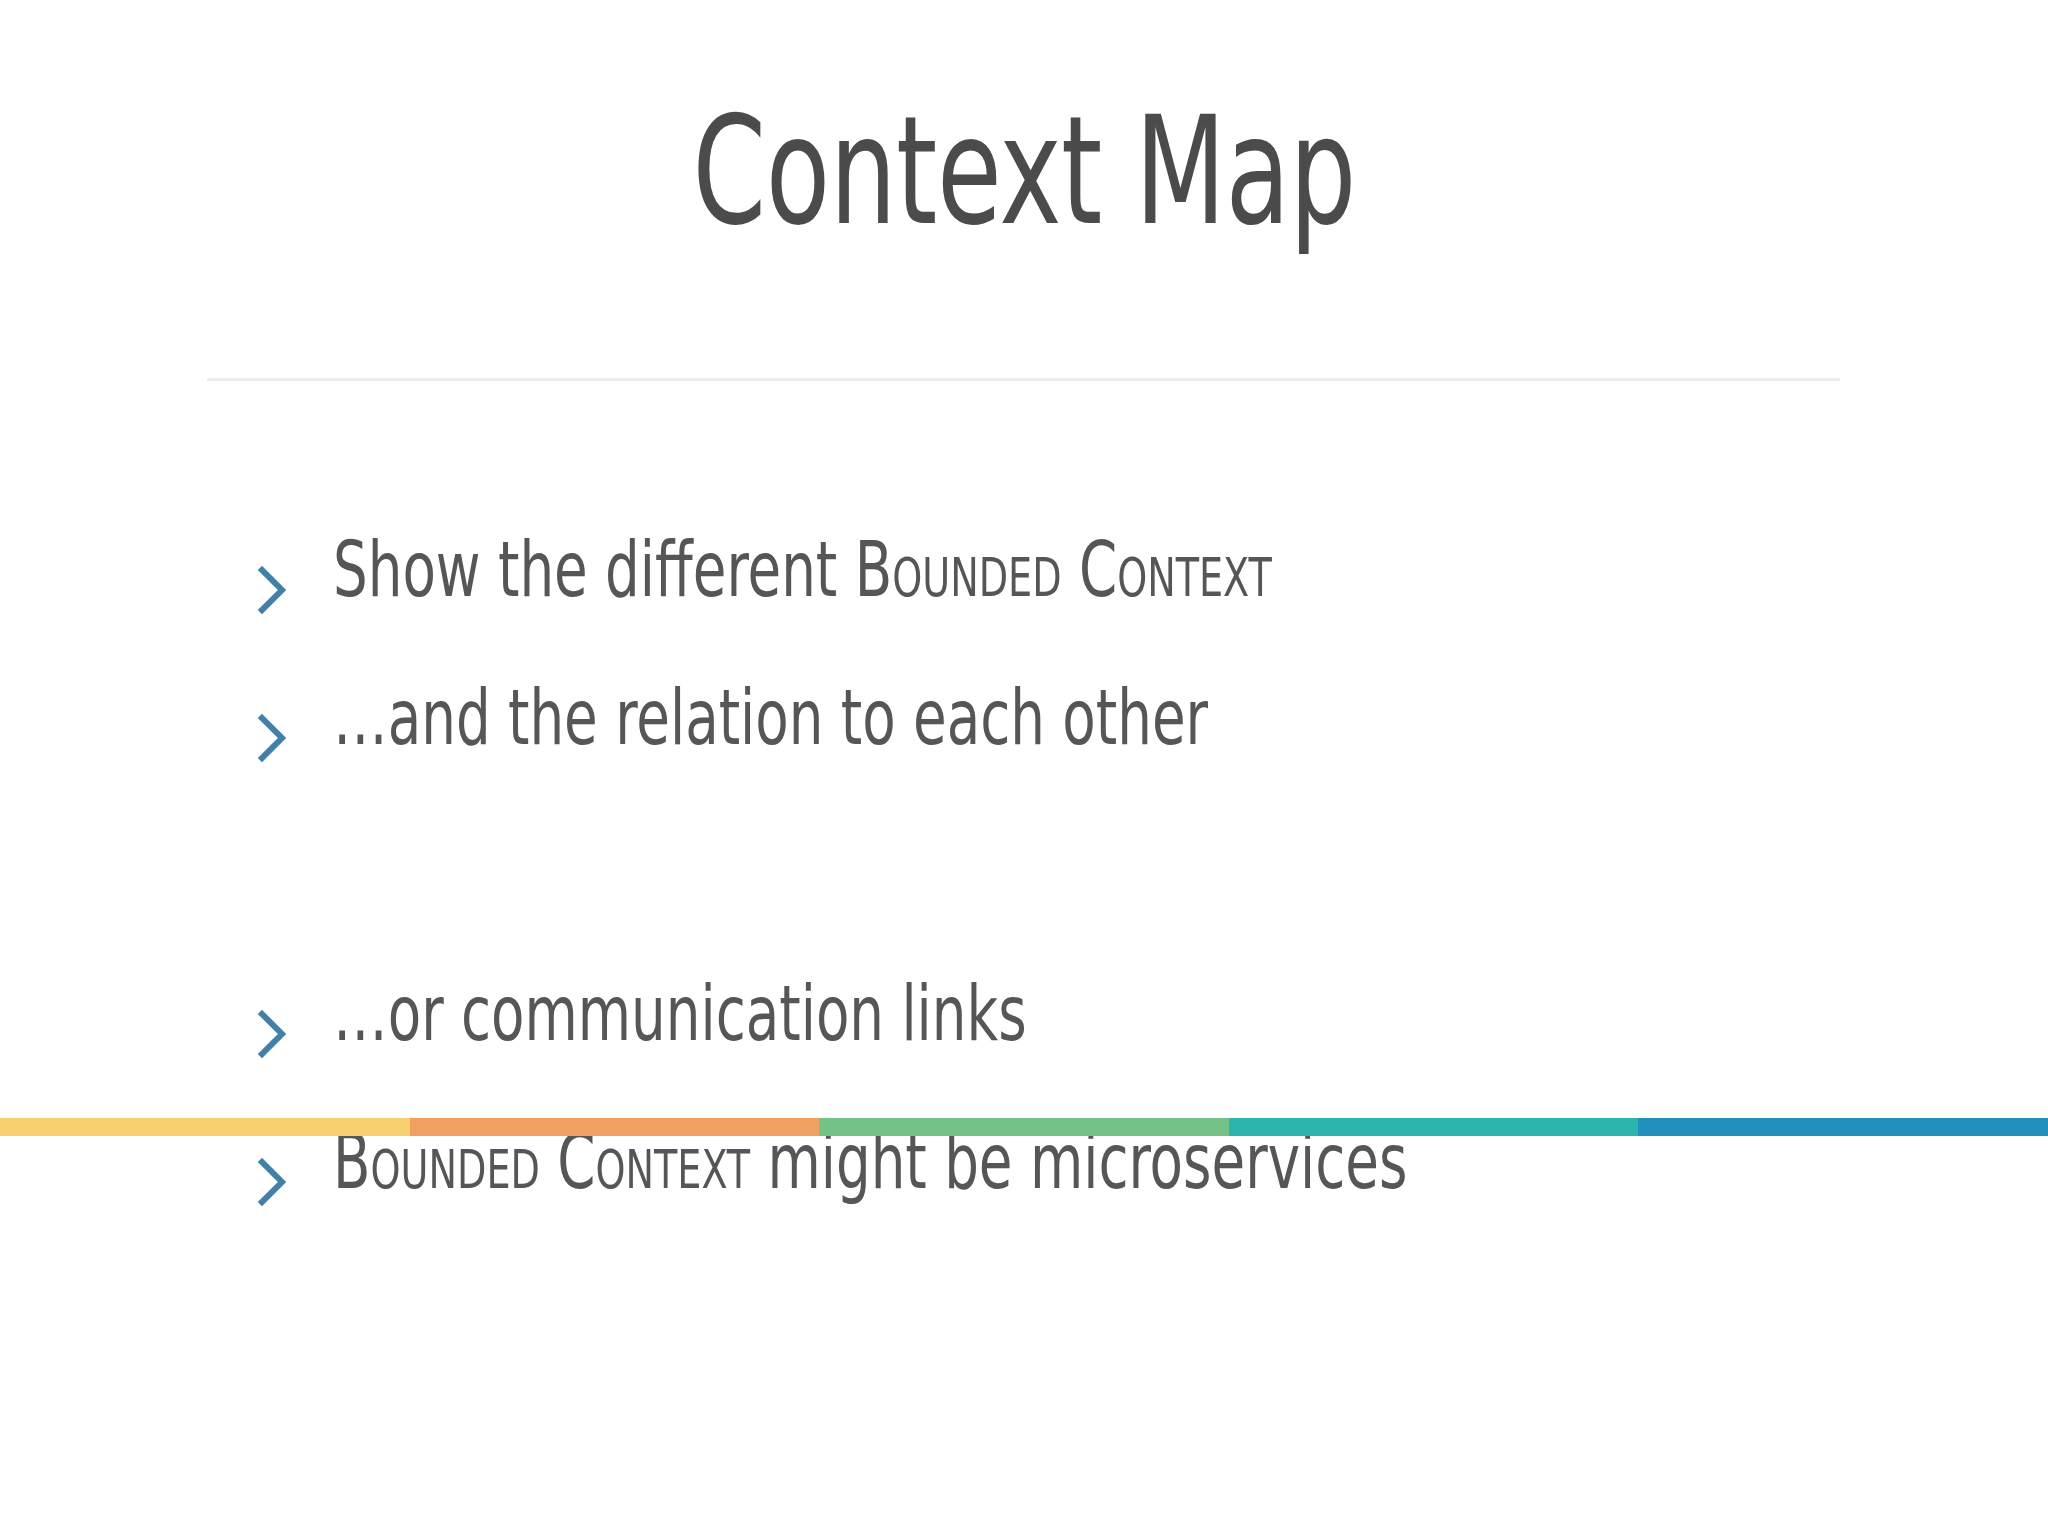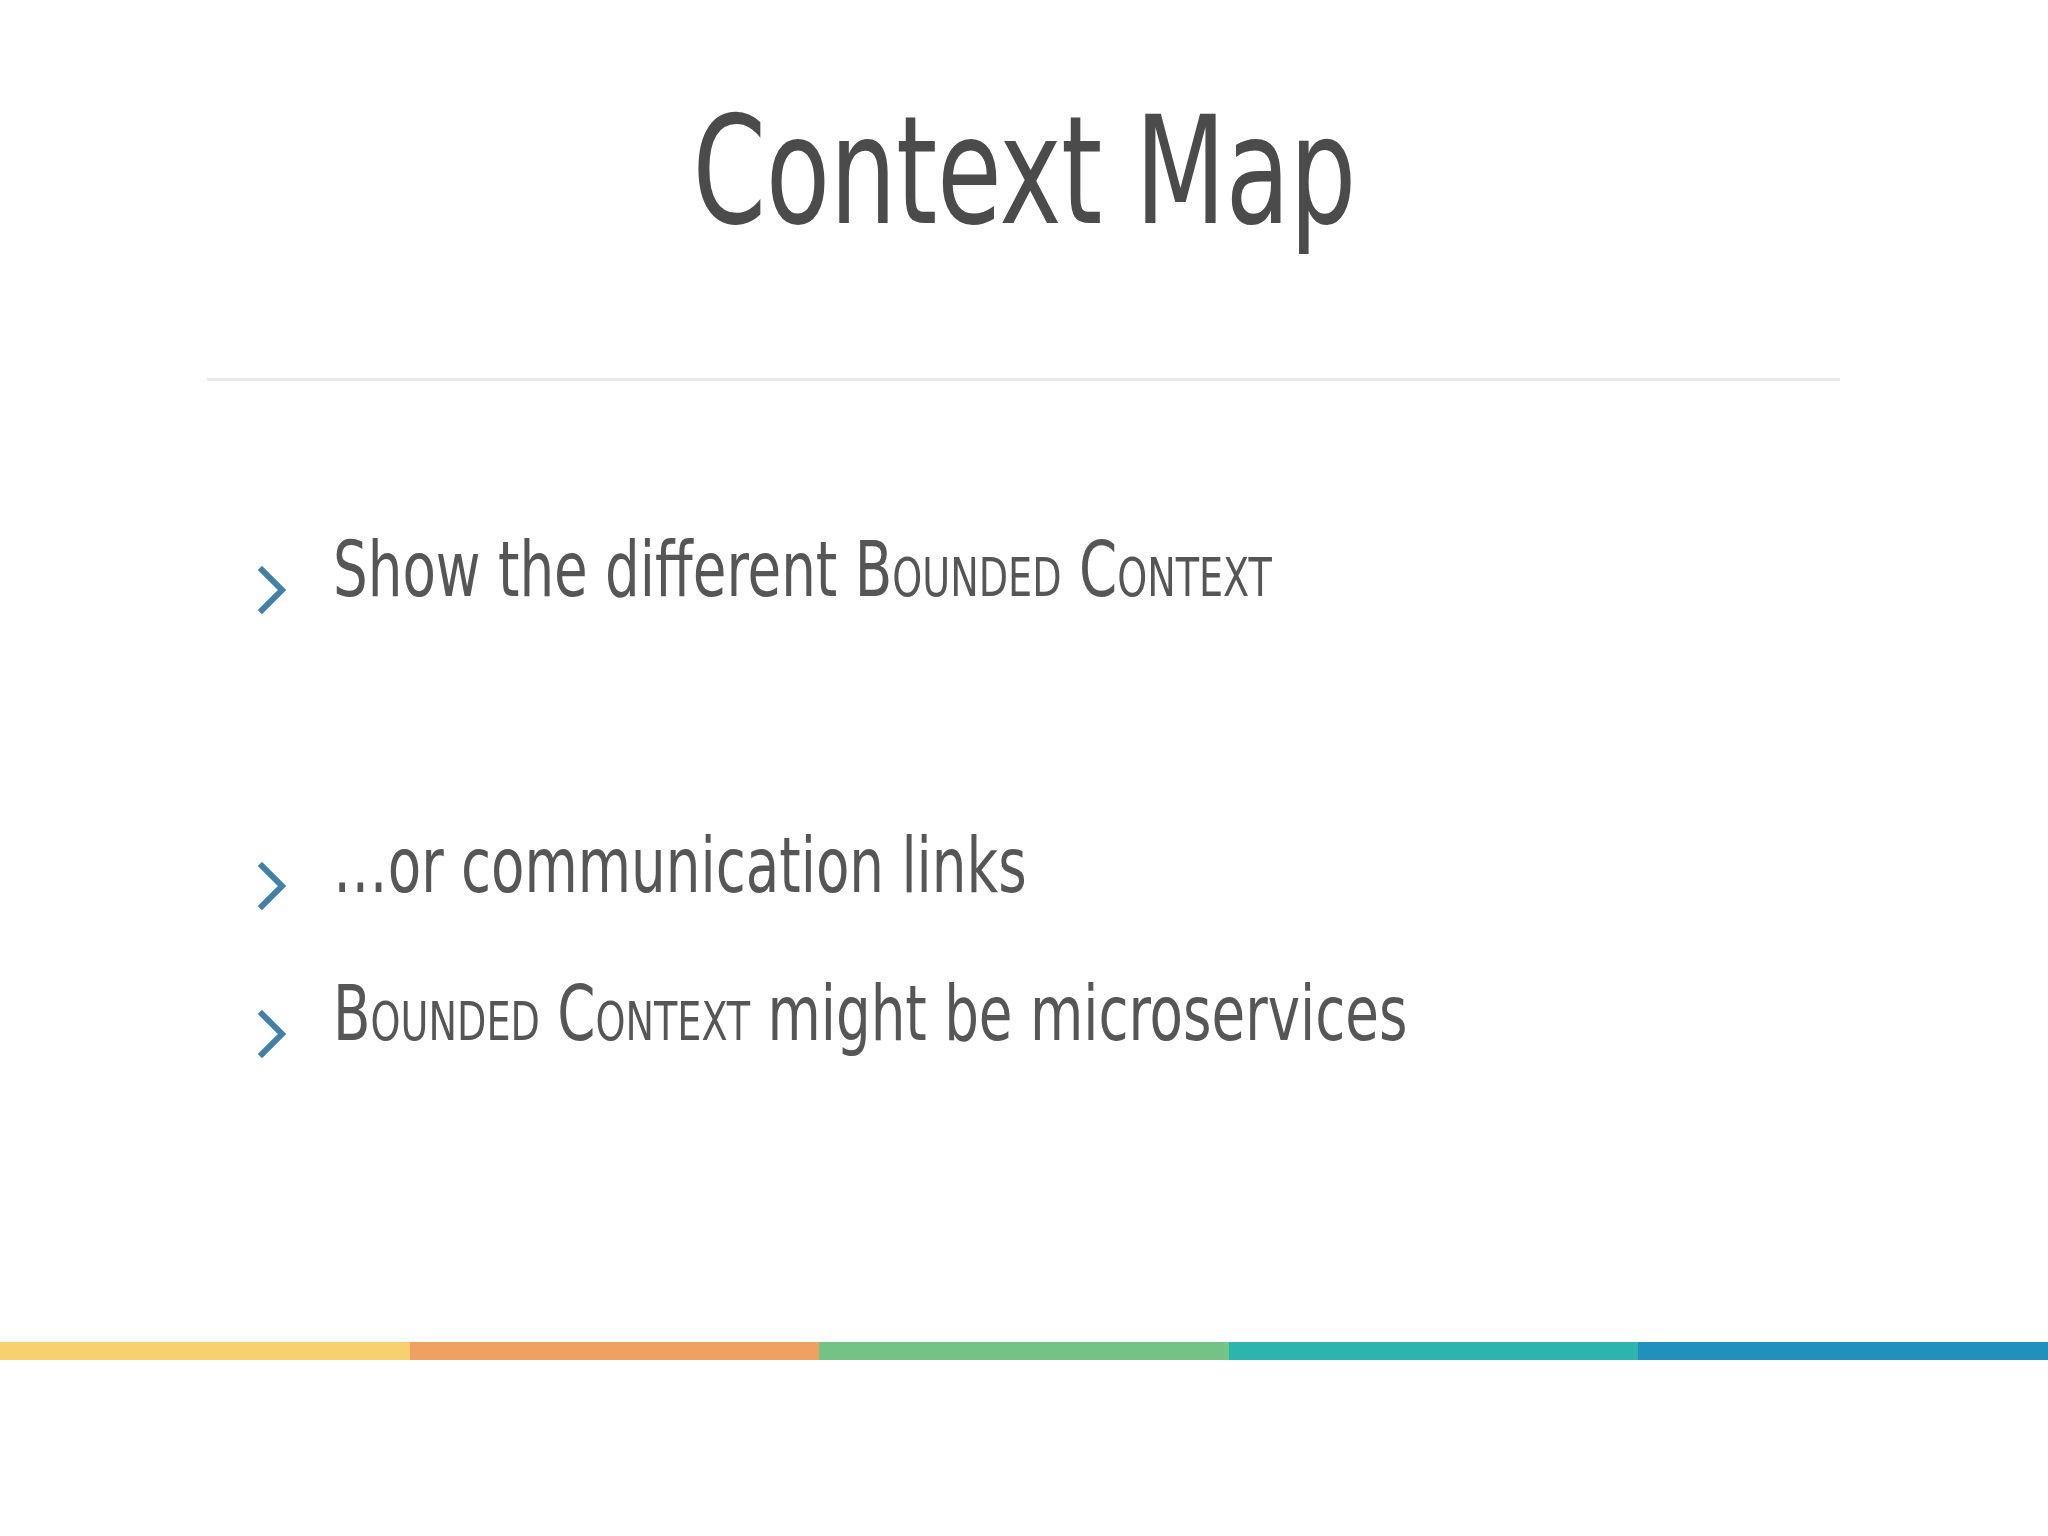--- a/index.html
+++ b/index.html
@@ -12,21 +12,21 @@
     width: 2048px;
     height: 1536px;
     background: #ffffff;
     font-family: "Liberation Sans", sans-serif;
     overflow: hidden;
   }
 
   .slide {
     position: relative;
     width: 2048px;
-    height: 1360px;
+    height: 1136px;
     background: #ffffff;
     box-sizing: border-box;
   }
 
   
   .title-block {
     position: absolute;
     left: 0;
     top: 96px;
     width: 2048px;
@@ -144,20 +144,28 @@
 
   <div class="content">
       <div class="bullet-row">
         <div class="bullet-marker">
           <svg width="34" height="52" viewBox="0 0 34 52" aria-hidden="true">
             <polyline points="7,6 27,26 7,46" fill="none" stroke="#4180a8" stroke-width="6" stroke-linecap="square" stroke-linejoin="miter"></polyline>
           </svg>
         </div>
         <div class="bullet-text"><span>Show the different </span><span class="smallcaps"><span class="sc-lead">B</span>ounded</span> <span class="smallcaps"><span class="sc-lead">C</span>ontext</span></div>
       </div>
+      <div class="bullet-row">
+        <div class="bullet-marker">
+          <svg width="34" height="52" viewBox="0 0 34 52" aria-hidden="true">
+            <polyline points="7,6 27,26 7,46" fill="none" stroke="#4180a8" stroke-width="6" stroke-linecap="square" stroke-linejoin="miter"></polyline>
+          </svg>
+        </div>
+        <div class="bullet-text"><span>…and the relation to each other</span></div>
+      </div>
       <div class="bullet-row spacer">
         <div class="bullet-marker"></div>
         <div class="bullet-text"></div>
       </div>
       <div class="bullet-row">
         <div class="bullet-marker">
           <svg width="34" height="52" viewBox="0 0 34 52" aria-hidden="true">
             <polyline points="7,6 27,26 7,46" fill="none" stroke="#4180a8" stroke-width="6" stroke-linecap="square" stroke-linejoin="miter"></polyline>
           </svg>
         </div>

